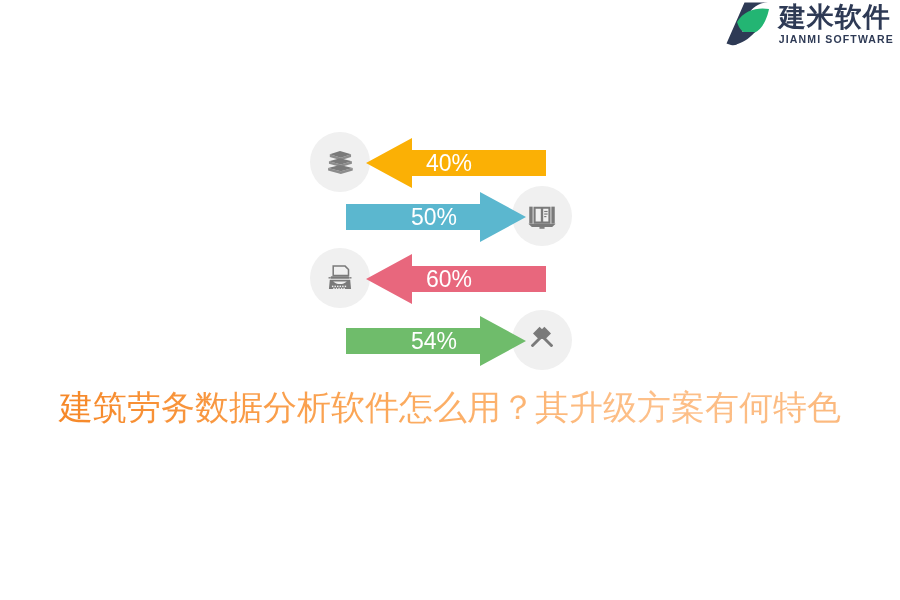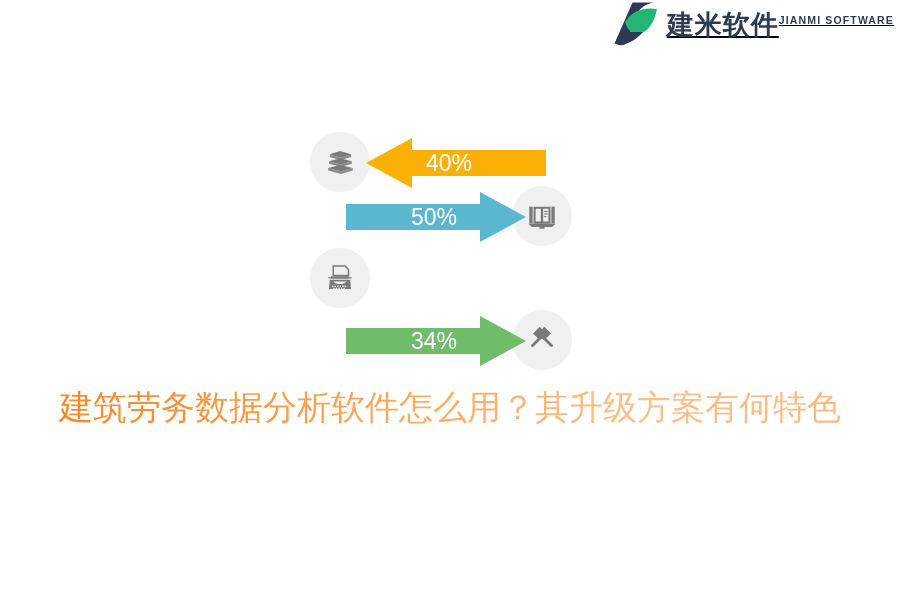--- a/index.html
+++ b/index.html
@@ -25,24 +25,23 @@
     height: 48px;
   }
   .logo-mark {
     width: 48px;
     height: 46px;
     margin-right: 6px;
     flex: none;
   }
   .logo-text {
     display: flex;
-    flex-direction: row;
+    flex-direction: column;
     justify-content: center;
     line-height: 1;
-    text-decoration: underline;
   }
   .logo-cn {
     font-size: 27px;
     font-weight: bold;
     color: #2e3a55;
     letter-spacing: 1px;
     font-family: "DejaVu Sans", "Liberation Sans", sans-serif;
   }
   .logo-en {
     font-size: 10.5px;
@@ -215,20 +214,26 @@
             <rect x="25.5" y="29" width="1.7" height="1.7"></rect>
             <rect x="12" y="31.5" width="1.7" height="1.4"></rect>
             <rect x="15" y="31.5" width="1.7" height="1.4"></rect>
             <rect x="18" y="31.5" width="1.7" height="1.4"></rect>
             <rect x="21" y="31.5" width="1.7" height="1.4"></rect>
             <rect x="24" y="31.5" width="1.7" height="1.4"></rect>
           </g>
         </g>
       </svg>
     </div>
+    <div class="arrow-wrap to-left">
+      <svg class="arrow-svg" viewBox="0 0 180 50" preserveAspectRatio="none" aria-hidden="true">
+        <polygon points="0,25 46,0 46,12 180,12 180,38 46,38 46,50" fill="#e8677d"></polygon>
+      </svg>
+      <span class="arrow-label">60%</span>
+    </div>
   </div>
 
   <div class="row row-4">
     <div class="icon-circle icon-right" style="background: rgb(240, 240, 240);">
       <svg viewBox="0 0 40 40" width="34" height="34" aria-hidden="true">
         <g fill="#7a7a7a">
           <g transform="rotate(45 20 20)">
             <path d="M7 11 H17 L19 14 V19 L17 22 H7 Z"></path>
             <rect x="17" y="15" width="17" height="3.4" rx="1.2"></rect>
           </g>
@@ -236,19 +241,19 @@
             <path d="M23 11 H33 V22 H23 L21 19 V14 Z"></path>
             <rect x="6" y="15" width="17" height="3.4" rx="1.2"></rect>
           </g>
         </g>
       </svg>
     </div>
     <div class="arrow-wrap to-right">
       <svg class="arrow-svg" viewBox="0 0 180 50" preserveAspectRatio="none" aria-hidden="true">
         <polygon points="180,25 134,0 134,12 0,12 0,38 134,38 134,50" fill="#6fbc6b"></polygon>
       </svg>
-      <span class="arrow-label">34%</span>
+      <span class="arrow-label">54%</span>
     </div>
   </div>
 
 </div>
 
 <div class="title">建筑劳务数据分析软件怎么用？其升级方案有何特色</div>
 
 </body></html>

